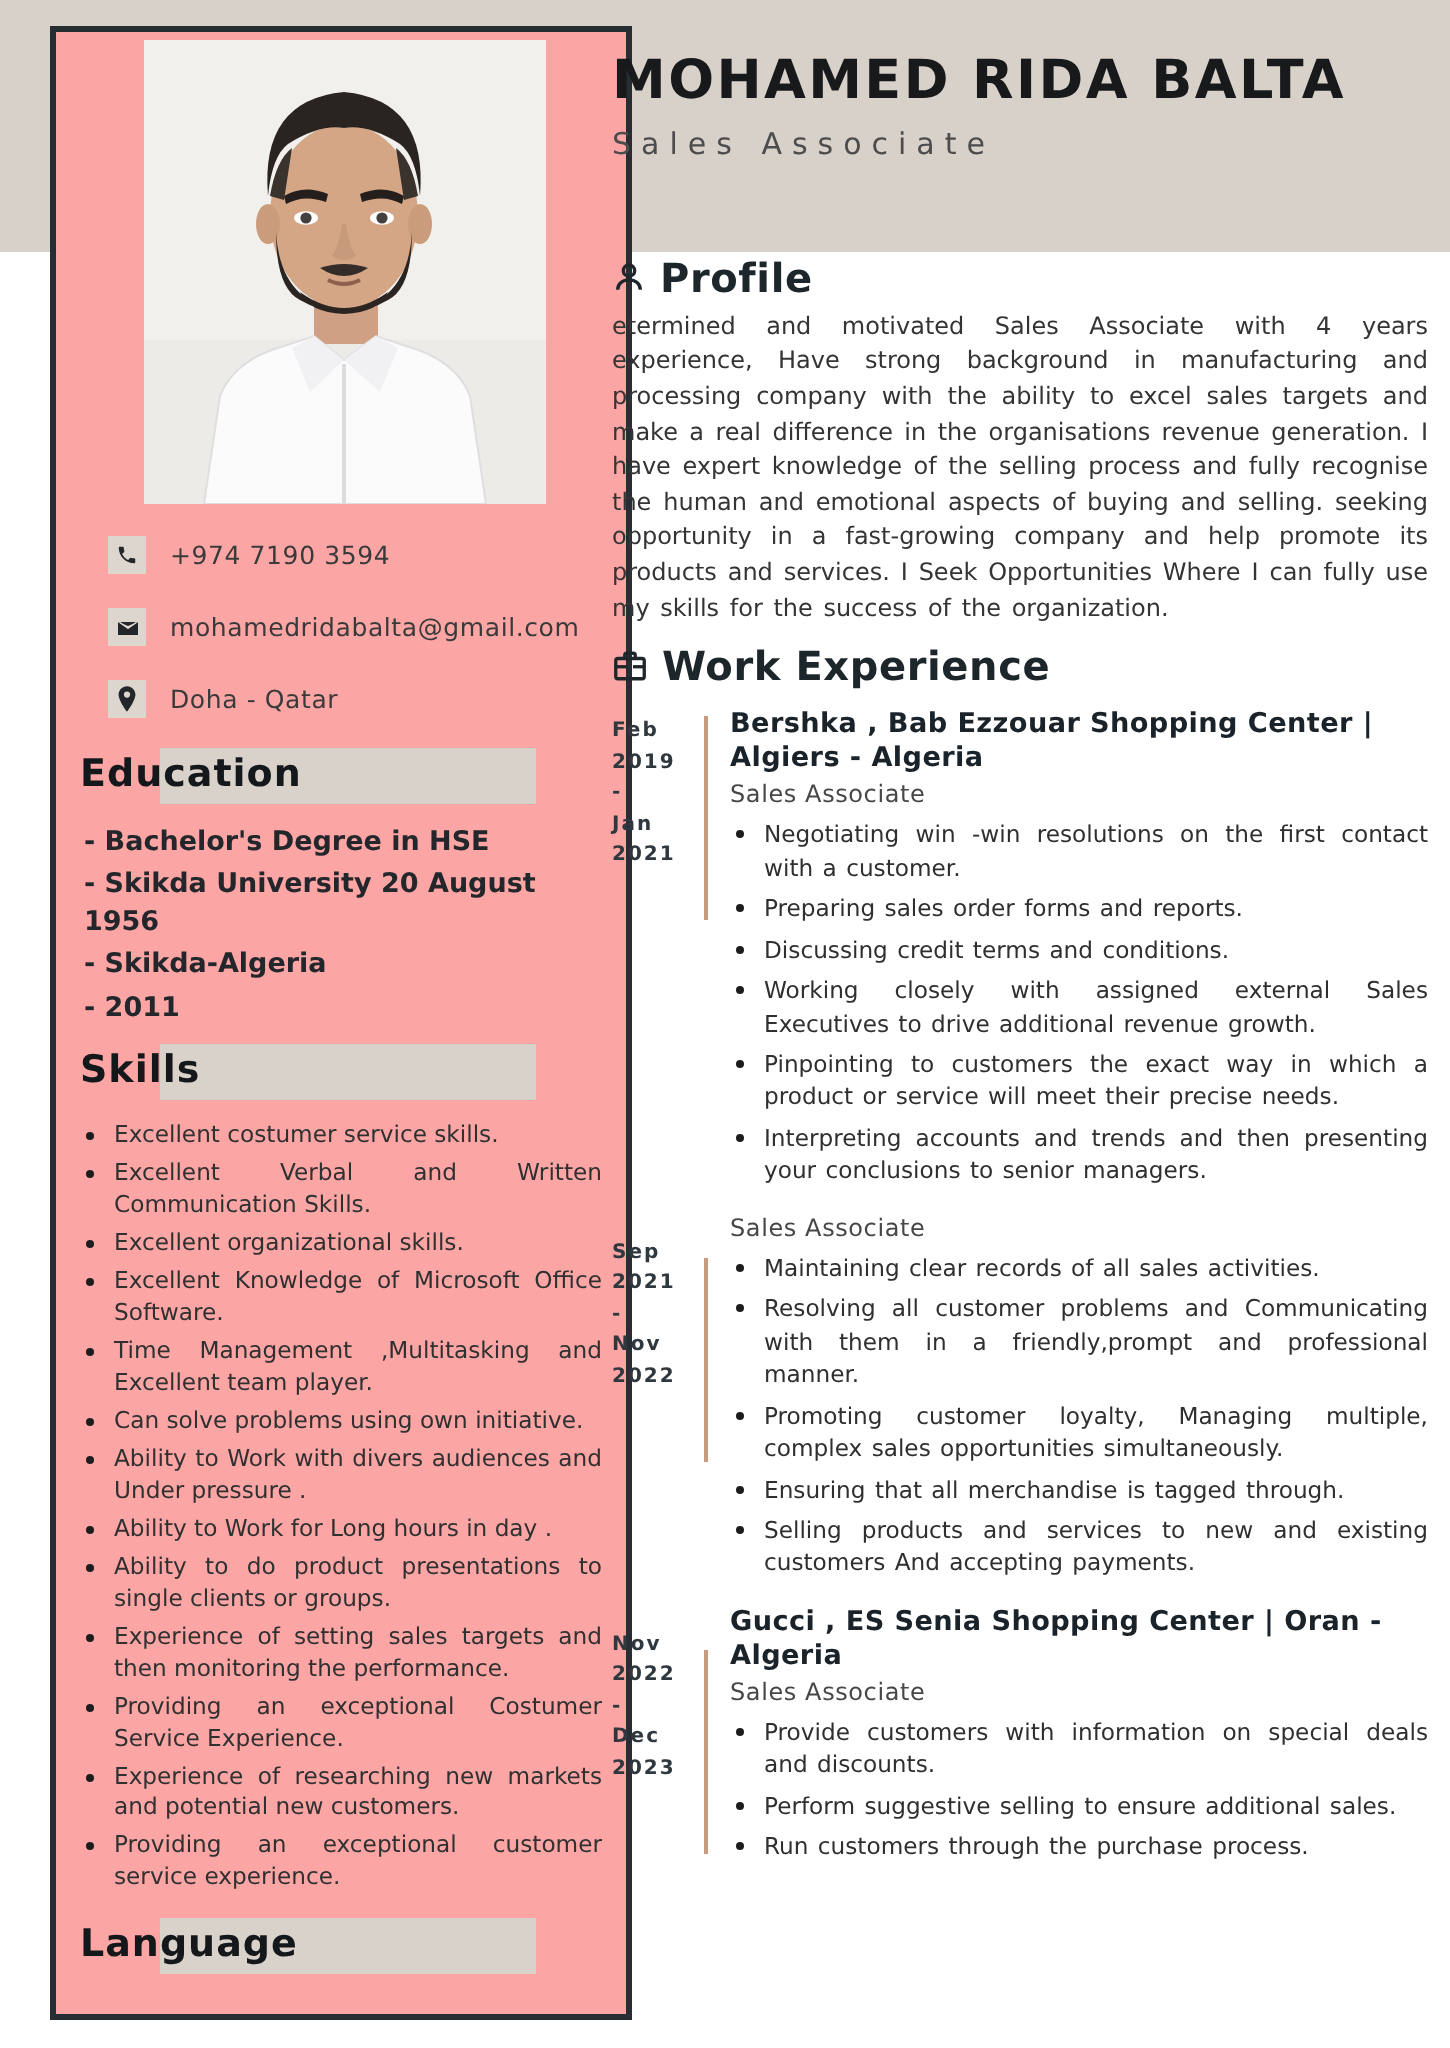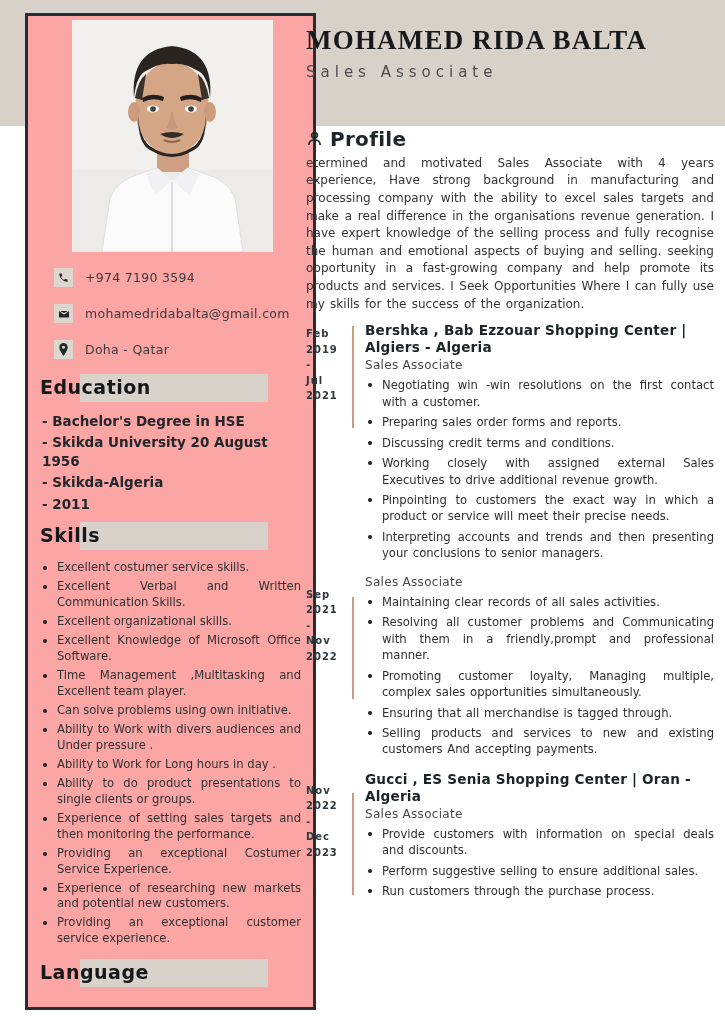--- a/index.html
+++ b/index.html
@@ -29,21 +29,21 @@
 
   .bullets{list-style:none;margin:4px 0 0 0;padding:0;}
   .bullets li{position:relative;padding-left:17px;font-size:11.6px;line-height:1.38;
               color:#303030;text-align:justify;margin-bottom:3px;}
   .bullets li::before{content:"";position:absolute;left:3px;top:6px;width:4px;height:4px;
               border-radius:50%;background:#1d1d1d;}
   .skills-block{padding-right:4px;}
 
   
   .right-col{position:absolute;left:306px;top:26px;width:408px;}
-  .name{font-size:27px;font-weight:700;color:#17191b;letter-spacing:1.2px;line-height:1.1;margin:0;font-family:Liberation Serif, serif;}
+  .name{font-size:27px;font-weight:700;color:#17191b;letter-spacing:1.2px;line-height:1.1;margin:0;}
   .job-title-header{font-size:15px;color:#4c4c4c;letter-spacing:5px;margin-top:7px;}
 
   .section-head{display:flex;align-items:center;gap:7px;margin:0 0 4px 0;}
   .section-head .sh-text{font-size:20px;font-weight:700;color:#1d262b;letter-spacing:.3px;}
   .profile-section{margin-top:46px;}
   .profile-text{font-size:12px;line-height:1.47;text-align:justify;color:#343434;
                 margin:3px 0 0 0;word-spacing:1.5px;}
   .work-section{margin-top:8px;}
 
   .job{display:flex;margin-top:9px;}
@@ -180,28 +180,37 @@
         <svg width="17" height="17" viewBox="0 0 24 24">
           <circle cx="12" cy="7.5" r="4" fill="none" stroke="#1d262b" stroke-width="2.4"></circle>
           <path d="M4 21c0-4.4 3.6-7 8-7s8 2.6 8 7" fill="none" stroke="#1d262b" stroke-width="2.4"></path>
         </svg>
         <span class="sh-text">Profile</span>
       </div>
       <p class="profile-text">etermined and motivated Sales Associate with 4 years experience, Have strong background in manufacturing and processing company with the ability to excel sales targets and make a real difference in the organisations revenue generation. I have expert knowledge of the selling process and fully recognise the human and emotional aspects of buying and selling. seeking opportunity in a fast-growing company and help promote its products and services. I Seek Opportunities Where I can fully use my skills for the success of the organization.</p>
     </section>
 
     <section class="work-section">
+      <div class="section-head">
+        <svg width="18" height="18" viewBox="0 0 24 24">
+          <rect x="2.5" y="7" width="19" height="13.5" rx="1.5" fill="none" stroke="#1d262b" stroke-width="2.2"></rect>
+          <path d="M8.5 7V4.8A1.3 1.3 0 0 1 9.8 3.5h4.4a1.3 1.3 0 0 1 1.3 1.3V7" fill="none" stroke="#1d262b" stroke-width="2.2"></path>
+          <line x1="2.5" y1="12.5" x2="10" y2="12.5" stroke="#1d262b" stroke-width="2.2"></line>
+          <line x1="14" y1="12.5" x2="21.5" y2="12.5" stroke="#1d262b" stroke-width="2.2"></line>
+        </svg>
+        <span class="sh-text">Work Experience</span>
+      </div>
 
       <div class="job">
         <div class="job-dates" style="padding-top:4px;">
 
         <div class="date-line">Feb</div>
             <div class="date-line">2019</div>
             <div class="date-line">-</div>
-            <div class="date-line">Jul</div>
+            <div class="date-line">Jan</div>
             <div class="date-line">2021</div>
           </div>
         <div class="job-body">
           <div class="vline"></div>
           <h3 class="job-company">Bershka , Bab Ezzouar Shopping Center | Algiers - Algeria</h3>
           <div class="job-role">Sales Associate</div>
           <ul class="bullets">
 
           <li>Negotiating win -win resolutions on the first contact with a customer.</li>
               <li>Preparing sales order forms and reports.</li>

